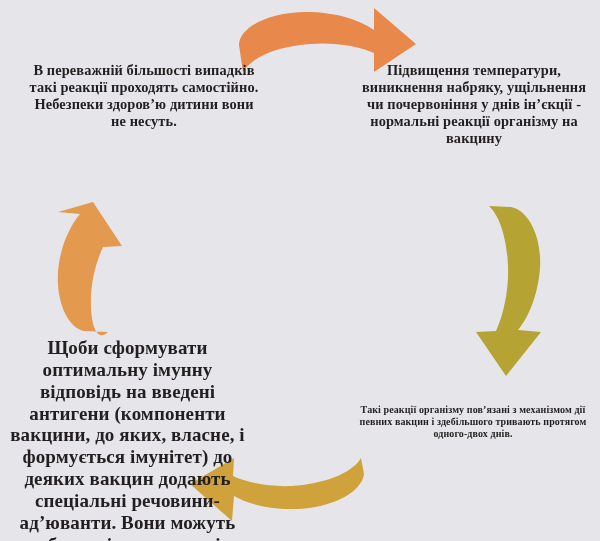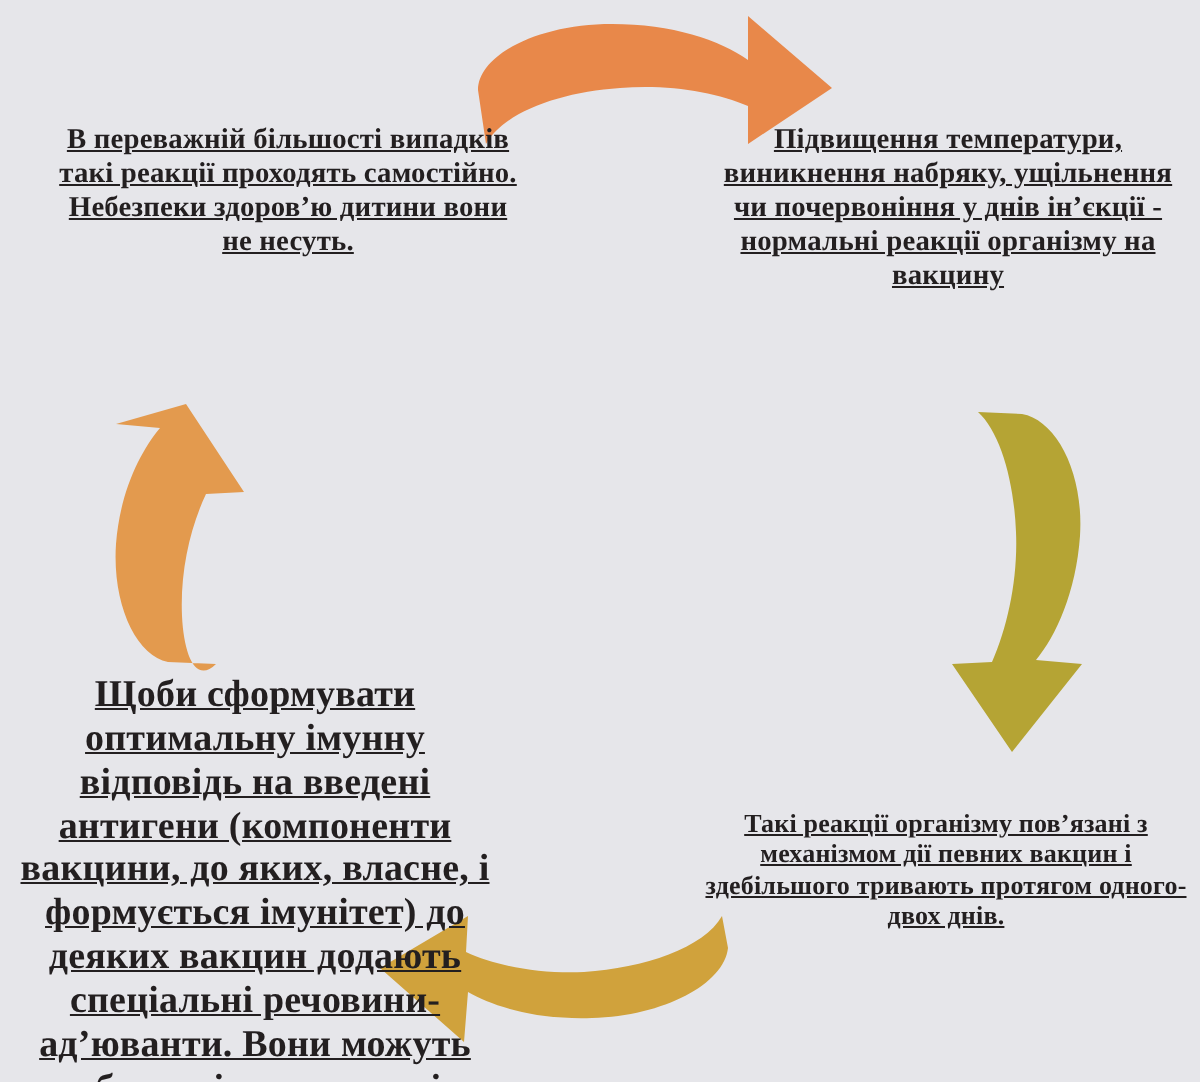--- a/index.html
+++ b/index.html
@@ -29,42 +29,41 @@
     pointer-events: none;
   }
   .textblock {
     position: absolute;
     text-align: center;
     color: #231f20;
     font-weight: 700;
     line-height: 1.18;
     letter-spacing: 0.1px;
     font-family: "Liberation Serif", "DejaVu Serif", serif;
-    text-decoration: underline;
   }
   
   #block-top-left {
     left: 26px;
     top: 62px;
     width: 236px;
     font-size: 14.4px;
   }
   
   #block-top-right {
     left: 355px;
     top: 62px;
     width: 238px;
     font-size: 14.4px;
   }
   
   #block-bottom-right {
     left: 352px;
     top: 404px;
     width: 242px;
-    font-size: 13px;
+    font-size: 10px;
   }
   
   #block-bottom-left {
     left: 10px;
     top: 337px;
     width: 235px;
     font-size: 19px;
     line-height: 1.15;
   }
 </style>

